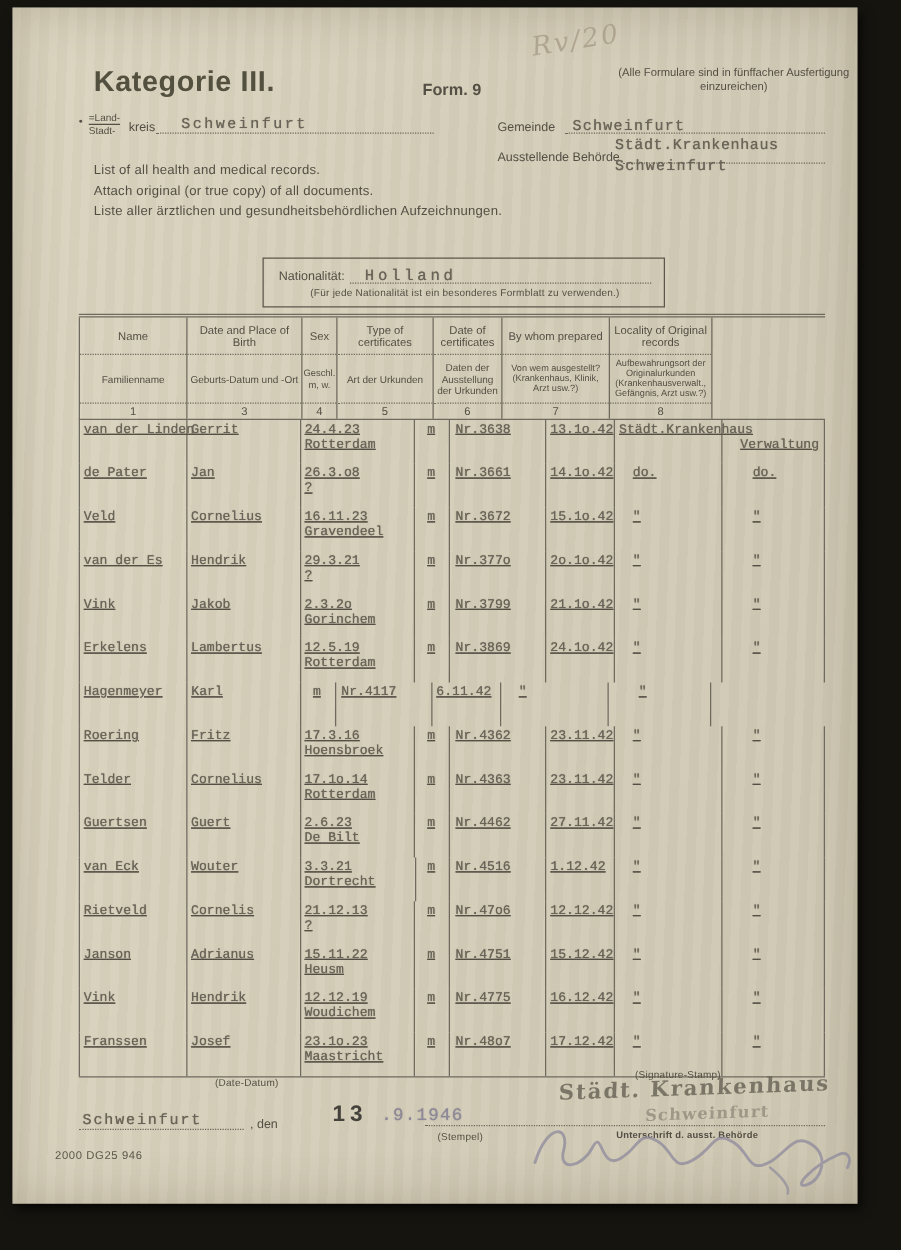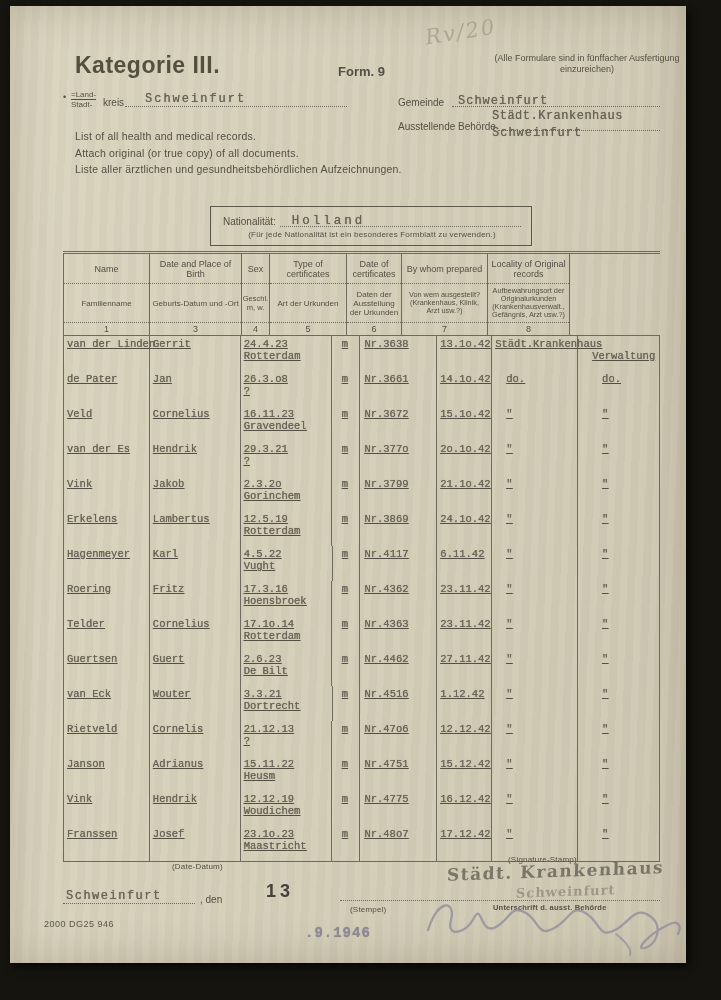--- a/index.html
+++ b/index.html
@@ -90,21 +90,21 @@
   .td-loc{padding-left:24px;}
   .tr.first .td-by{padding-left:3px;}
   .tr.first .td-loc{padding:14px 0 0 14px;}
 
   
   .lbl{font-size:8px;color:var(--ink);position:absolute;letter-spacing:.2px;}
   .foot-place{position:absolute;left:66px;top:889px;font-size:12px;letter-spacing:1.5px;}
   .foot-line-l{left:63px;top:886px;width:132px;height:18px;}
   .foot-den{position:absolute;left:200px;top:894px;font-size:10px;}
   .foot-day{position:absolute;left:266px;top:881px;font-size:18px;font-weight:bold;letter-spacing:4px;color:#45423c;font-family:"Liberation Sans",sans-serif;}
-  .foot-rest{position:absolute;left:305px;top:925px;font-size:14px;letter-spacing:1px;color:var(--stamp);font-family:"Liberation Mono","DejaVu Sans Mono",monospace;text-shadow:0 0 1px var(--stamp);font-weight:bold;}
+  .foot-rest{position:absolute;left:305px;top:885px;font-size:14px;letter-spacing:1px;color:var(--stamp);font-family:"Liberation Mono","DejaVu Sans Mono",monospace;text-shadow:0 0 1px var(--stamp);}
   .foot-line-r{left:340px;top:886px;width:320px;height:15px;}
   .hosp-stamp1{position:absolute;left:447px;top:861px;font-family:"DejaVu Serif",serif;font-weight:bold;
     font-size:17px;letter-spacing:1.5px;color:#6d675a;transform:rotate(-2deg) skewX(-4deg);opacity:.85;}
   .hosp-stamp2{position:absolute;left:516px;top:884px;font-family:"DejaVu Serif",serif;font-weight:bold;
     font-size:13px;letter-spacing:1px;color:#938c7d;transform:rotate(-2deg) skewX(-4deg);opacity:.8;}
   .sig-caption{left:493px;top:903px;font-weight:bold;font-size:7.5px;}
   .signature{position:absolute;left:420px;top:882px;opacity:.85;}
   .print-code{position:absolute;left:44px;top:919px;font-size:9px;letter-spacing:.5px;color:#5b564b;}
 </style>
 </head>
@@ -266,24 +266,20 @@
           </div>
           <div class="td c4 td-sex">m</div>
           <div class="td c5 td-type">Nr.3869</div>
           <div class="td c6 td-date">24.1o.42</div>
           <div class="td c7 td-by">"</div>
           <div class="td c8 td-loc">"</div>
         </div>
         <div class="tr">
           <div class="td c1 td-name">Hagenmeyer</div>
           <div class="td c2 td-christian">Karl</div>
-          <div class="td c3 td-birth">
-            <div>4.5.22</div>
-            <div>Vught</div>
-          </div>
           <div class="td c4 td-sex">m</div>
           <div class="td c5 td-type">Nr.4117</div>
           <div class="td c6 td-date">6.11.42</div>
           <div class="td c7 td-by">"</div>
           <div class="td c8 td-loc">"</div>
         </div>
         <div class="tr">
           <div class="td c1 td-name">Roering</div>
           <div class="td c2 td-christian">Fritz</div>
           <div class="td c3 td-birth">

